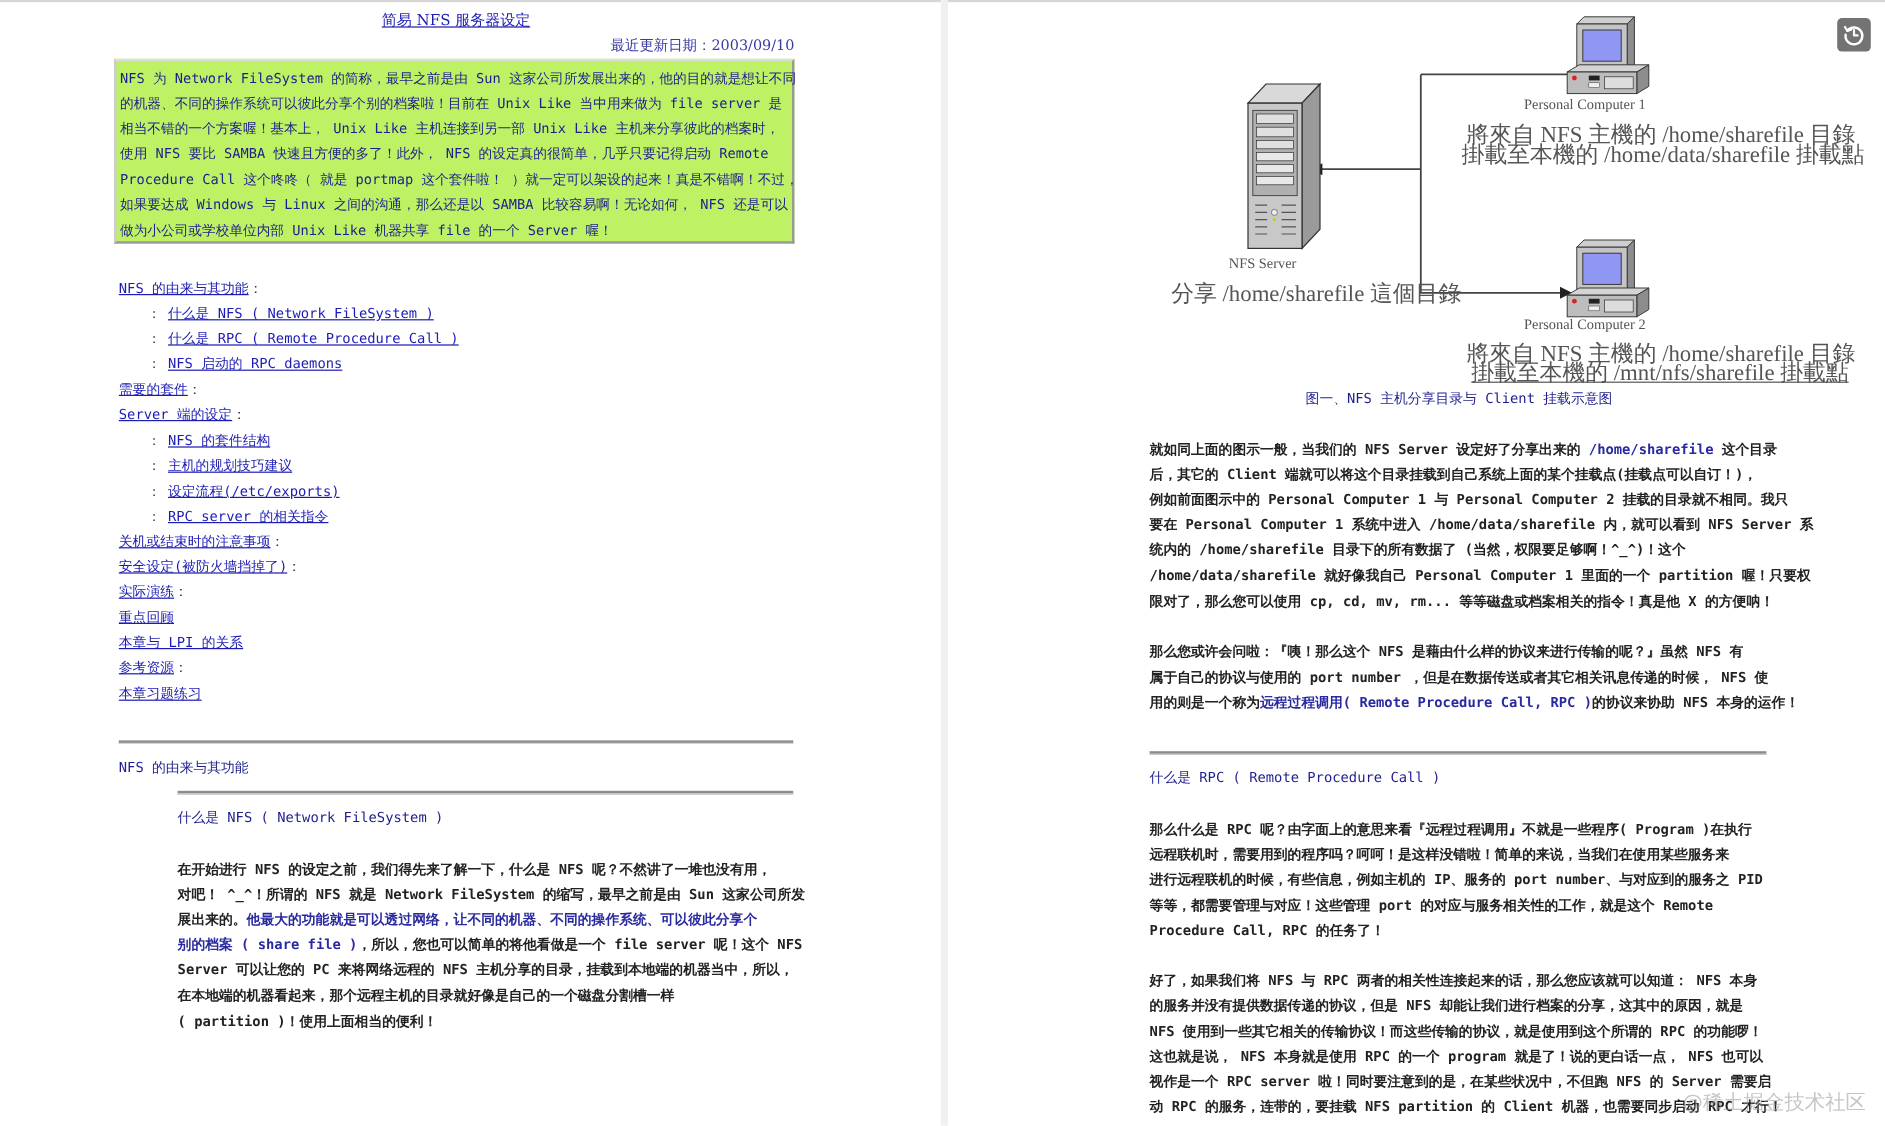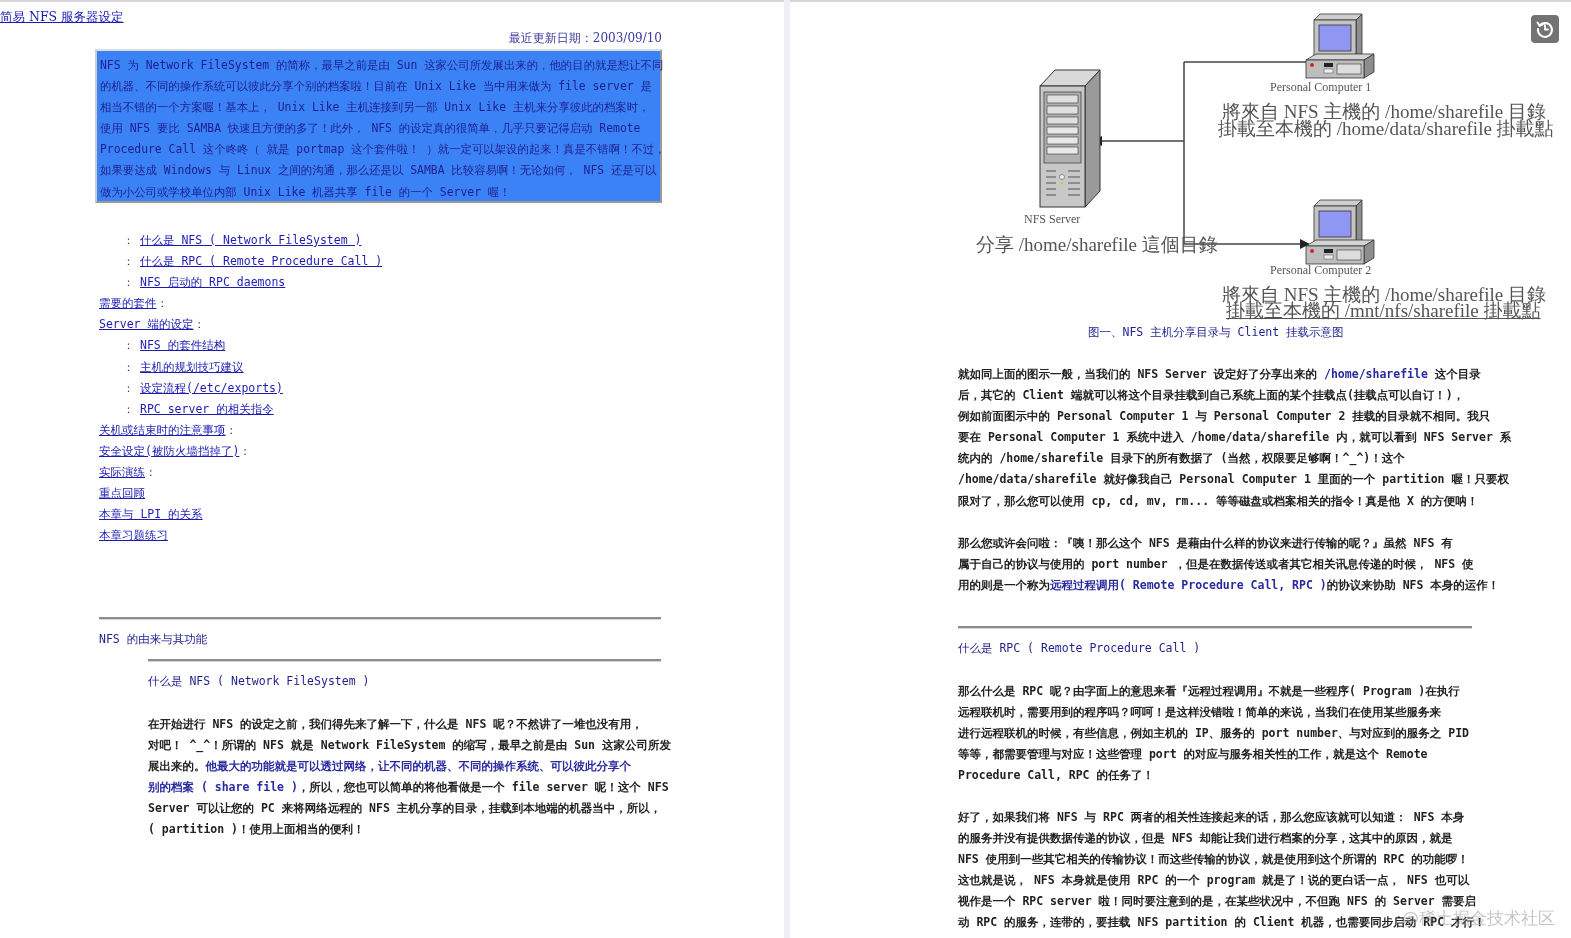--- a/index.html
+++ b/index.html
@@ -12,29 +12,29 @@
   .topline { position:absolute; left:0; top:0; width:1571px; height:2px; background:#d6d6d6; }
   .page { position:absolute; top:2px; background:#fff; }
   .page-left { left:0; width:784px; height:936px; }
   .page-right { left:790px; width:781px; height:936px; }
   .gutter { position:absolute; left:784px; top:0; width:6px; height:938px; background:#eef0f3; }
 
   .mono { font-family: "DejaVu Sans Mono", "Liberation Mono", monospace; }
   a, .link { color:#1c1cb4; text-decoration:underline; cursor:pointer; }
 
   .title {
-    position:absolute; left:0; width:760px; top:7px; text-align:left;
+    position:absolute; left:0; width:760px; top:7px; text-align:center;
     font-size:12.5px;
   }
   .updated {
     position:absolute; right:122px; top:28px; font-size:12px; color:#3a3aa0;
   }
   .intro-box {
     position:absolute; left:95px; top:47px; width:567px; height:154px;
-    background:#3b82f6; border:2px solid #999; border-top-color:#ddd; border-left-color:#ccc;
+    background:#bef264; border:2px solid #999; border-top-color:#ddd; border-left-color:#ccc;
     box-sizing:border-box; padding:4px 3px;
   }
   .intro-box .line { font-size:11.4px; line-height:21.1px; color:#1e1e8c; white-space:nowrap; }
 
   .toc { position:absolute; left:99px; top:228px; }
   .toc .row { height:21.1px; line-height:21.1px; font-size:11.5px; white-space:nowrap; }
   .toc .row.sub { padding-left:24px; }
   .toc .bullet { color:#333; margin-right:6px; font-size:11px; }
   .toc .colon { color:#333; }
 
@@ -76,48 +76,51 @@
     <div class="line">NFS 为 Network FileSystem 的简称，最早之前是由 Sun 这家公司所发展出来的，他的目的就是想让不同</div>
     <div class="line">的机器、不同的操作系统可以彼此分享个别的档案啦！目前在 Unix Like 当中用来做为 file server 是</div>
     <div class="line">相当不错的一个方案喔！基本上， Unix Like 主机连接到另一部 Unix Like 主机来分享彼此的档案时，</div>
     <div class="line">使用 NFS 要比 SAMBA 快速且方便的多了！此外， NFS 的设定真的很简单，几乎只要记得启动 Remote</div>
     <div class="line">Procedure Call 这个咚咚（ 就是 portmap 这个套件啦！ ）就一定可以架设的起来！真是不错啊！不过，</div>
     <div class="line">如果要达成 Windows 与 Linux 之间的沟通，那么还是以 SAMBA 比较容易啊！无论如何， NFS 还是可以</div>
     <div class="line">做为小公司或学校单位内部 Unix Like 机器共享 file 的一个 Server 喔！</div>
   </div>
 
   <div class="toc mono" id="toc">
+      <div class="row"><span class="link">NFS 的由来与其功能</span><span class="colon">：</span></div>
       <div class="row sub"><span class="bullet">：</span><span class="link">什么是 NFS ( Network FileSystem )</span></div>
       <div class="row sub"><span class="bullet">：</span><span class="link">什么是 RPC ( Remote Procedure Call )</span></div>
       <div class="row sub"><span class="bullet">：</span><span class="link">NFS 启动的 RPC daemons</span></div>
       <div class="row"><span class="link">需要的套件</span><span class="colon">：</span></div>
       <div class="row"><span class="link">Server 端的设定</span><span class="colon">：</span></div>
       <div class="row sub"><span class="bullet">：</span><span class="link">NFS 的套件结构</span></div>
       <div class="row sub"><span class="bullet">：</span><span class="link">主机的规划技巧建议</span></div>
       <div class="row sub"><span class="bullet">：</span><span class="link">设定流程(/etc/exports)</span></div>
       <div class="row sub"><span class="bullet">：</span><span class="link">RPC server 的相关指令</span></div>
       <div class="row"><span class="link">关机或结束时的注意事项</span><span class="colon">：</span></div>
       <div class="row"><span class="link">安全设定(被防火墙挡掉了)</span><span class="colon">：</span></div>
       <div class="row"><span class="link">实际演练</span><span class="colon">：</span></div>
       <div class="row"><span class="link">重点回顾</span><span class="colon"></span></div>
       <div class="row"><span class="link">本章与 LPI 的关系</span><span class="colon"></span></div>
+      <div class="row"><span class="link">参考资源</span><span class="colon">：</span></div>
       <div class="row"><span class="link">本章习题练习</span><span class="colon"></span></div>
     </div>
 
   <div class="hr" style="left:99px; top:615px; width:562px;"></div>
   <div class="section-h mono" style="left:99px; top:630px;">NFS 的由来与其功能</div>
   <div class="hr" style="left:148px; top:657px; width:513px;"></div>
   <div class="section-h mono" style="left:148px; top:672px;">什么是 NFS ( Network FileSystem )</div>
 
   <div class="para mono" style="left:148px; top:712px;">
     <div class="line">在开始进行 NFS 的设定之前，我们得先来了解一下，什么是 NFS 呢？不然讲了一堆也没有用，</div>
     <div class="line">对吧！ ^_^！所谓的 NFS 就是 Network FileSystem 的缩写，最早之前是由 Sun 这家公司所发</div>
     <div class="line"><span>展出来的。</span><span class="hl">他最大的功能就是可以透过网络，让不同的机器、不同的操作系统、可以彼此分享个</span></div>
     <div class="line"><span class="hl">别的档案 ( share file )</span><span>，所以，您也可以简单的将他看做是一个 file server 呢！这个 NFS</span></div>
     <div class="line">Server 可以让您的 PC 来将网络远程的 NFS 主机分享的目录，挂载到本地端的机器当中，所以，</div>
+    <div class="line">在本地端的机器看起来，那个远程主机的目录就好像是自己的一个磁盘分割槽一样</div>
     <div class="line">( partition )！使用上面相当的便利！</div>
   </div>
 </div>
 
 <div class="gutter"></div>
 
 <div class="page page-right"></div>
 
 <div class="diagram">
   <svg width="510" height="320" viewBox="0 0 510 320">

